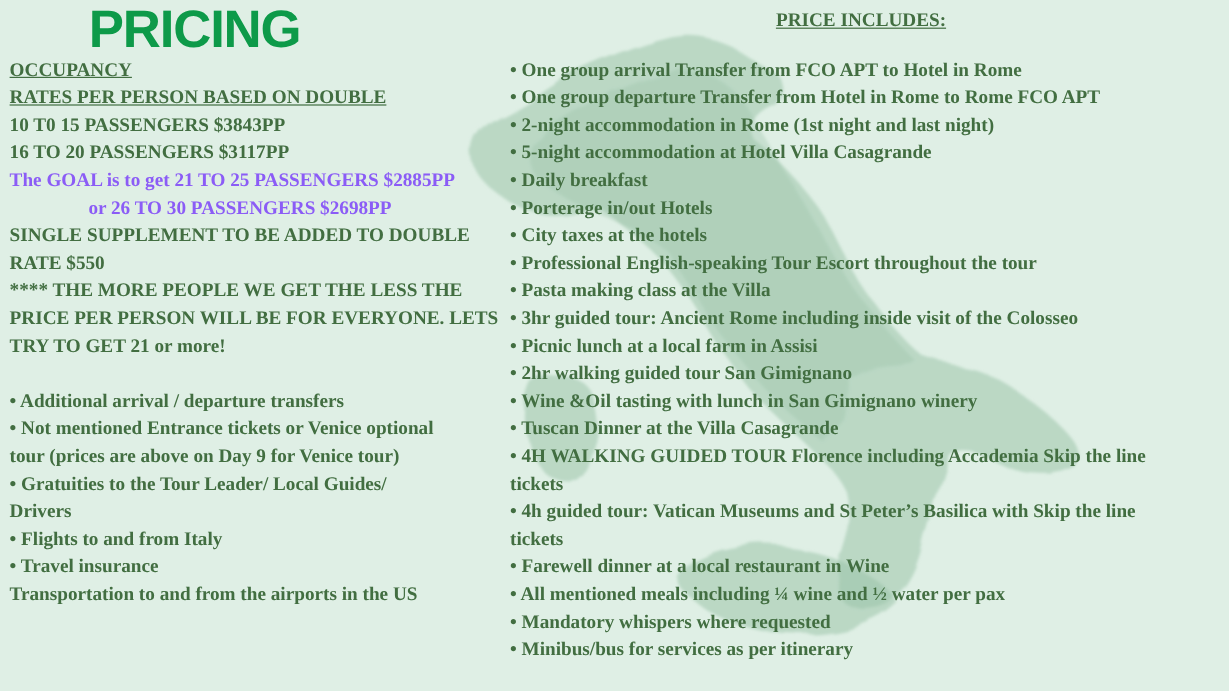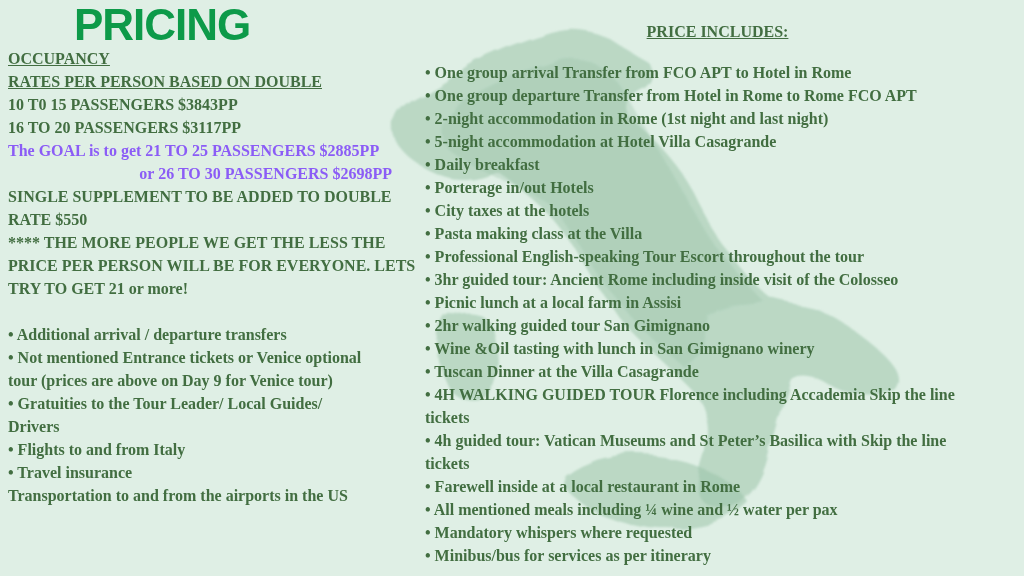--- a/index.html
+++ b/index.html
@@ -16,25 +16,25 @@
   }
   .map{
     position:absolute;left:385px;top:22px;width:530px;height:552px;
     z-index:0;pointer-events:none;
   }
   .col{
     position:absolute;z-index:1;font-weight:bold;color:#426e41;
     font-size:16px;line-height:23px;white-space:nowrap;
   }
   .col-left{left:8px;top:47px;width:406px;}
-  .col-right{left:425px;top:14px;width:585px;}
+  .col-right{left:425px;top:0;width:585px;}
   .hdr{text-align:center;text-decoration:underline;padding-top:6px;margin-bottom:18px;}
   .u{text-decoration:underline;}
   .red{color:#8b5cf6;}
-  .right-align{text-align:right;width:384px;}
+  .right-align{text-align:center;width:384px;}
   .spacer{height:23px;}
   .line{height:23px;}
 </style>
 </head>
 <body>
 
 <svg class="map" viewBox="0 0 530 550" xmlns="http://www.w3.org/2000/svg" aria-hidden="true">
   <defs>
     <filter id="wc" x="-20%" y="-20%" width="140%" height="140%">
       <feTurbulence type="fractalNoise" baseFrequency="0.015" numOctaves="3" seed="7" result="n"></feTurbulence>
@@ -124,28 +124,28 @@
 
 <div class="col col-right">
   <div class="hdr">PRICE INCLUDES:</div>
   <div class="line">• One group arrival Transfer from FCO APT to Hotel in Rome</div>
   <div class="line">• One group departure Transfer from Hotel in Rome to Rome FCO APT</div>
   <div class="line">• 2-night accommodation in Rome (1st night and last night)</div>
   <div class="line">• 5-night accommodation at Hotel Villa Casagrande</div>
   <div class="line">• Daily breakfast</div>
   <div class="line">• Porterage in/out Hotels</div>
   <div class="line">• City taxes at the hotels</div>
+  <div class="line">• Professional English-speaking Tour Escort throughout the tour</div>
   <div class="line">• Pasta making class at the Villa</div>
-  <div class="line">• Professional English-speaking Tour Escort throughout the tour</div>
   <div class="line">• 3hr guided tour: Ancient Rome including inside visit of the Colosseo</div>
   <div class="line">• Picnic lunch at a local farm in Assisi</div>
   <div class="line">• 2hr walking guided tour San Gimignano</div>
   <div class="line">• Wine &amp;Oil tasting with lunch in San Gimignano winery</div>
   <div class="line">• Tuscan Dinner at the Villa Casagrande</div>
   <div class="line">• 4H WALKING GUIDED TOUR Florence including Accademia Skip the line</div>
   <div class="line">tickets</div>
   <div class="line">• 4h guided tour: Vatican Museums and St Peter’s Basilica with Skip the line</div>
   <div class="line">tickets</div>
-  <div class="line">• Farewell inside at a local restaurant in Rome</div>
+  <div class="line">• Farewell dinner at a local restaurant in Wine</div>
   <div class="line">• All mentioned meals including ¼ wine and ½ water per pax</div>
   <div class="line">• Mandatory whispers where requested</div>
   <div class="line">• Minibus/bus for services as per itinerary</div>
 </div>
 
 </body></html>

